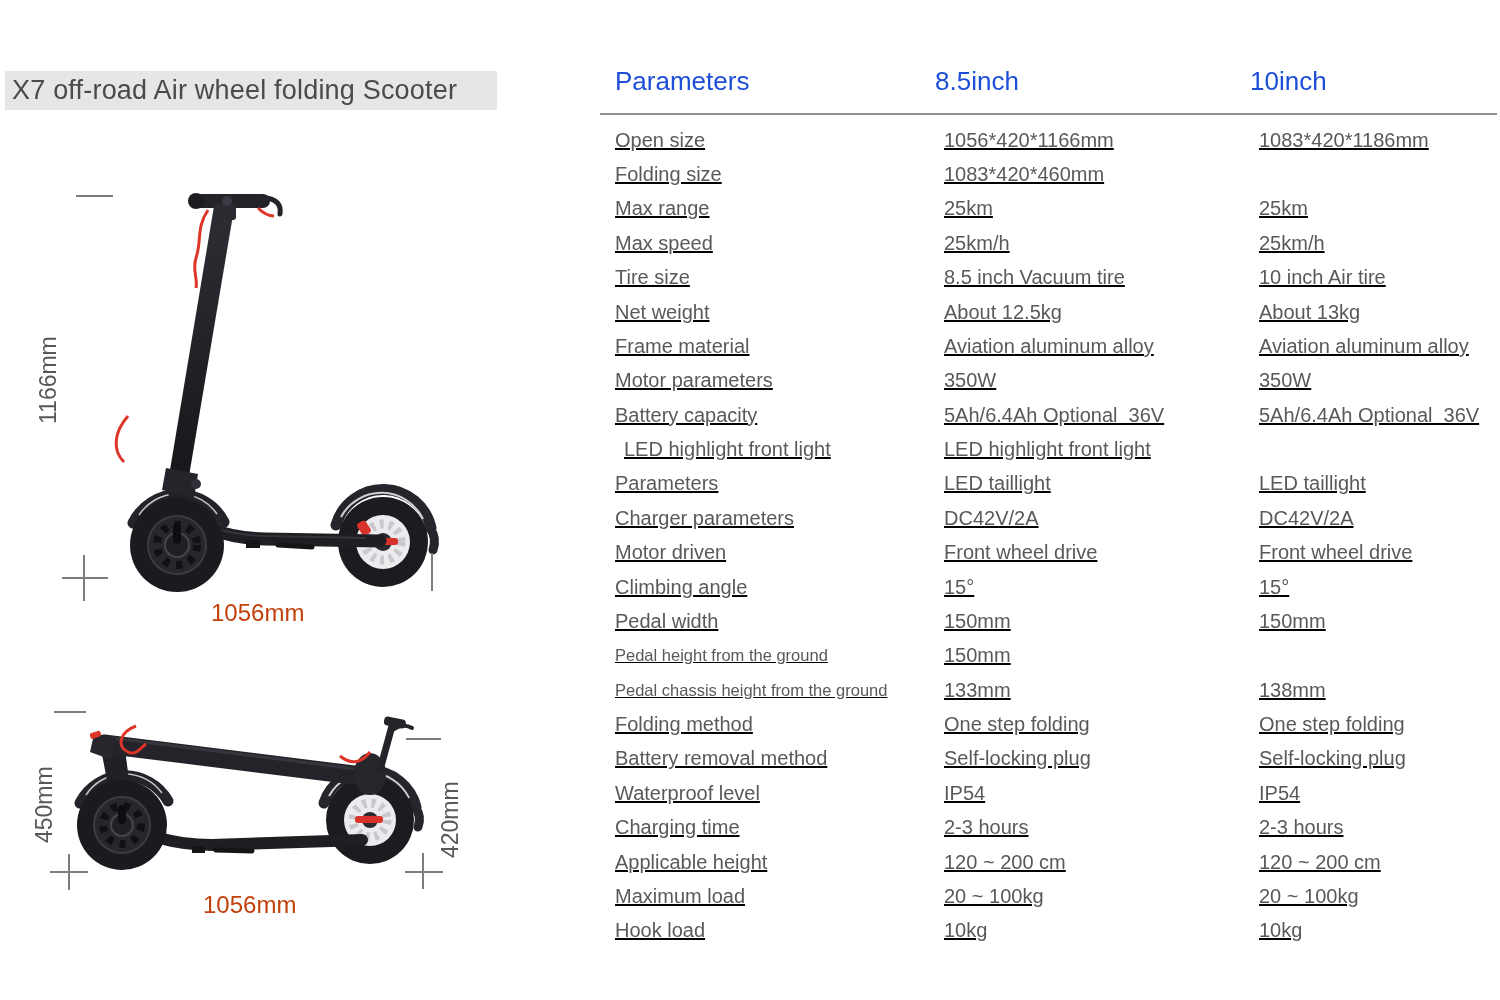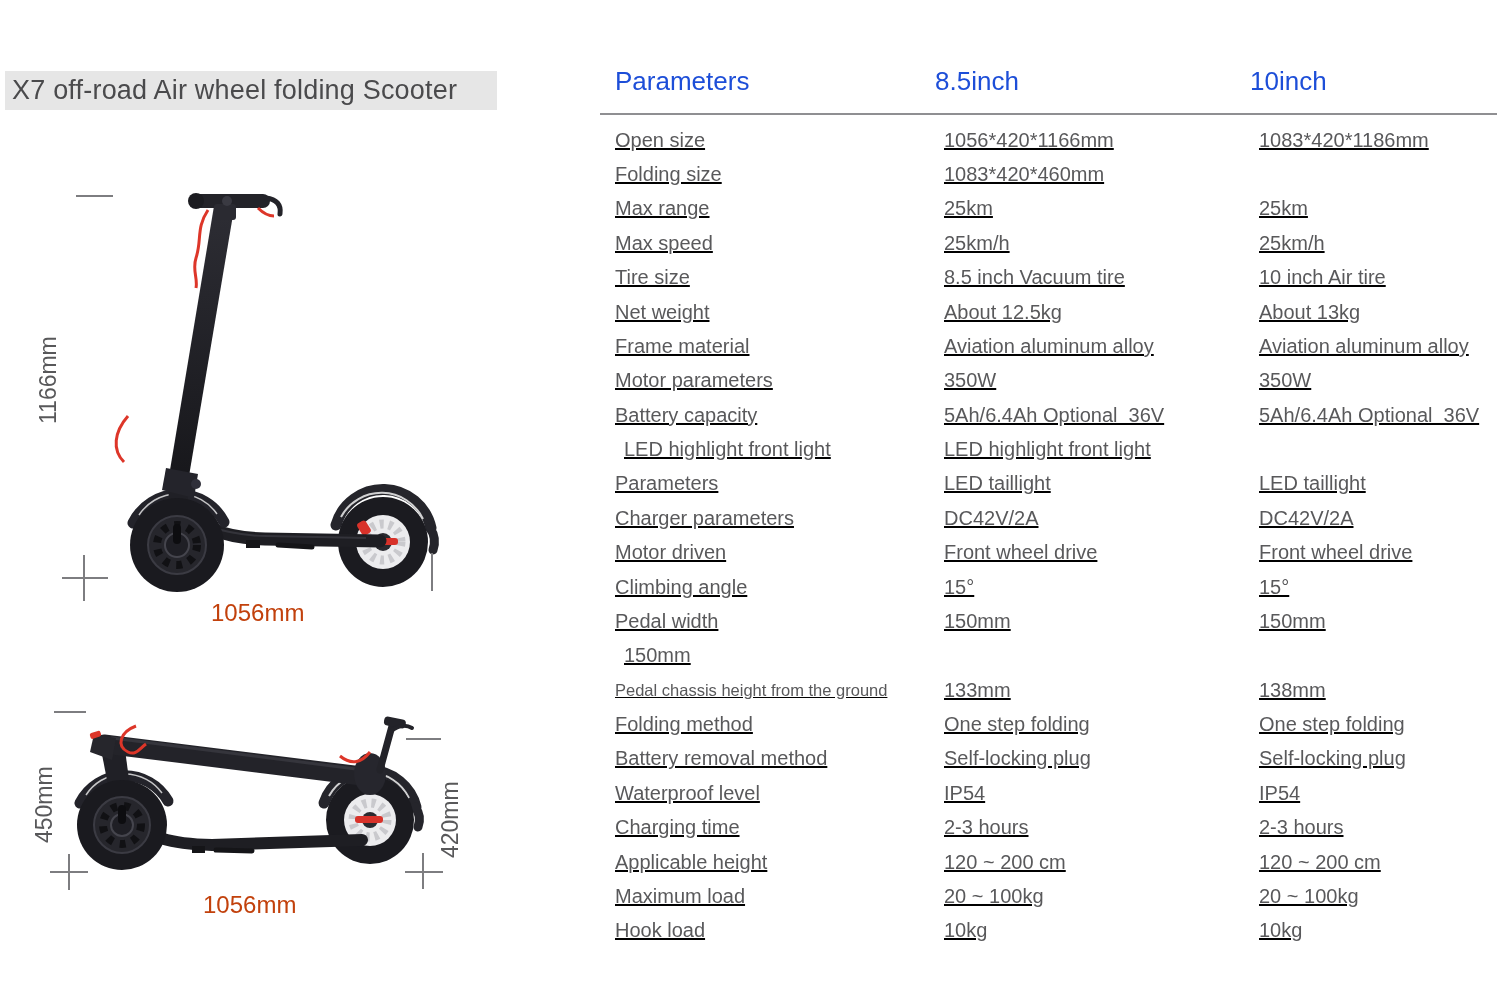--- a/index.html
+++ b/index.html
@@ -277,20 +277,21 @@
       <div class="c-v10">15°</div>
     </div>
 
     <div class="trow">
       <div class="c-label">Pedal width</div>
       <div class="c-v85">150mm</div>
       <div class="c-v10">150mm</div>
     </div>
 
     <div class="trow">
+      <div class="c-label small">Pedal height from the ground</div>
       <div class="c-v10">150mm</div>
     </div>
 
     <div class="trow">
       <div class="c-label small">Pedal chassis height from the ground</div>
       <div class="c-v85">133mm</div>
       <div class="c-v10">138mm</div>
     </div>
 
     <div class="trow">

